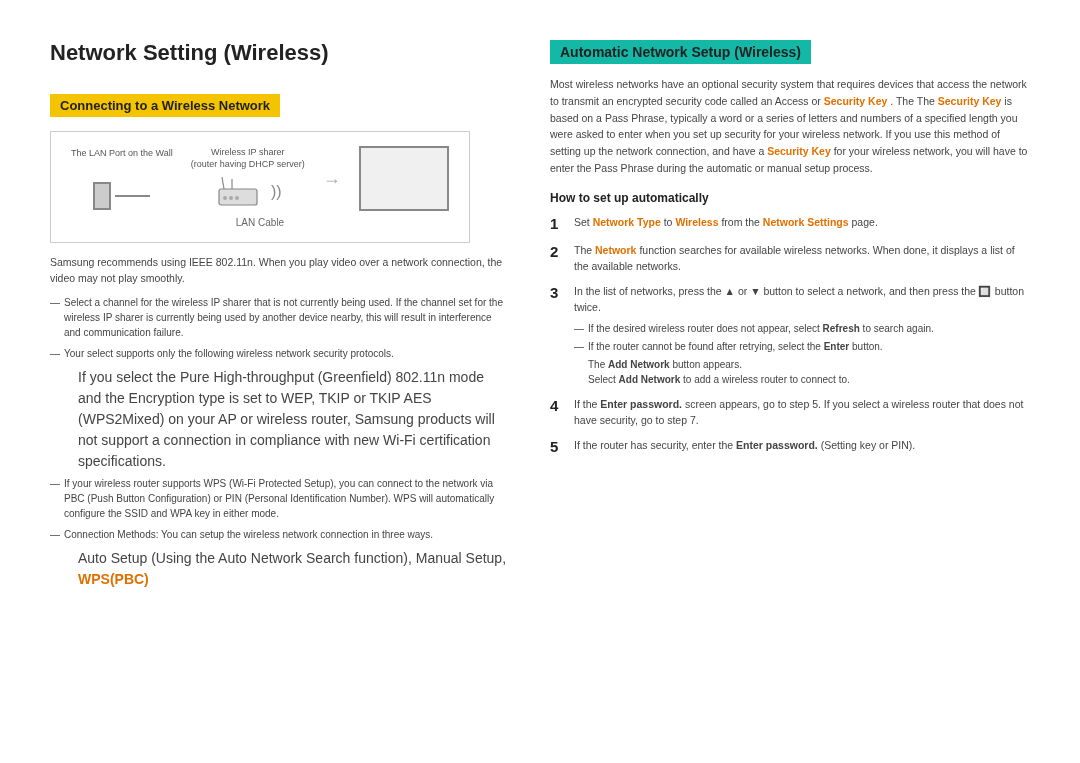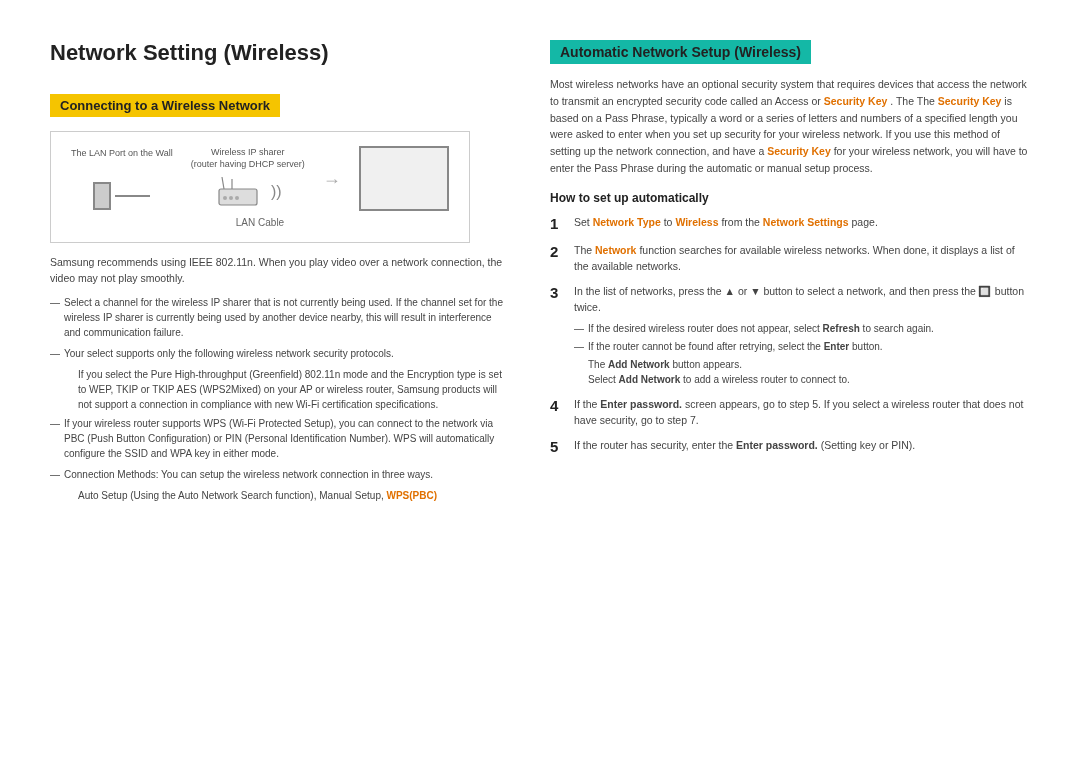--- a/index.html
+++ b/index.html
@@ -97,21 +97,21 @@
       margin-bottom: 6px;
       padding-left: 14px;
       position: relative;
     }
     .bullet-item::before {
       content: "—";
       position: absolute;
       left: 0;
     }
     .sub-item {
-      font-size: 10px;
+      font-size: 14px;
       color: #444;
       line-height: 1.5;
       padding-left: 28px;
       margin-bottom: 4px;
     }
     .bold-orange { color: #e07000; font-weight: bold; }
     .bold-text { font-weight: bold; }
     .right-section-heading {
       background-color: #14b8a6;
       padding: 4px 10px;

